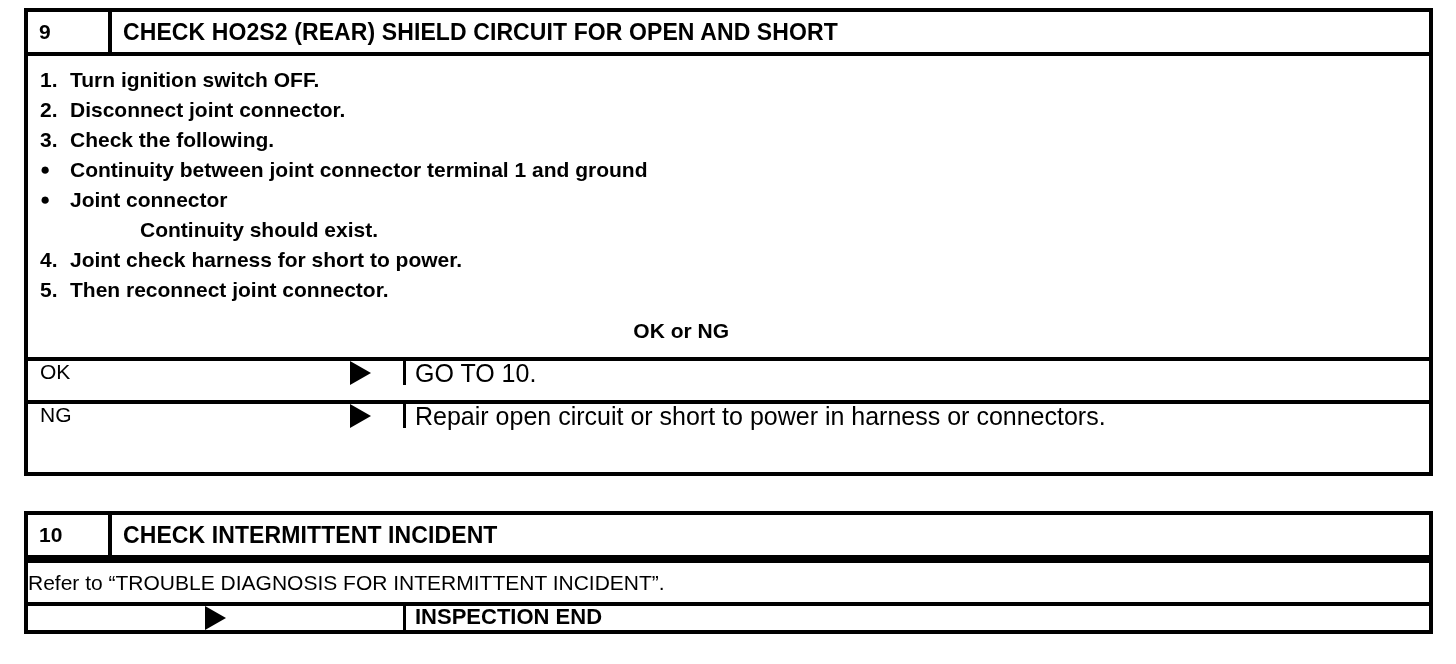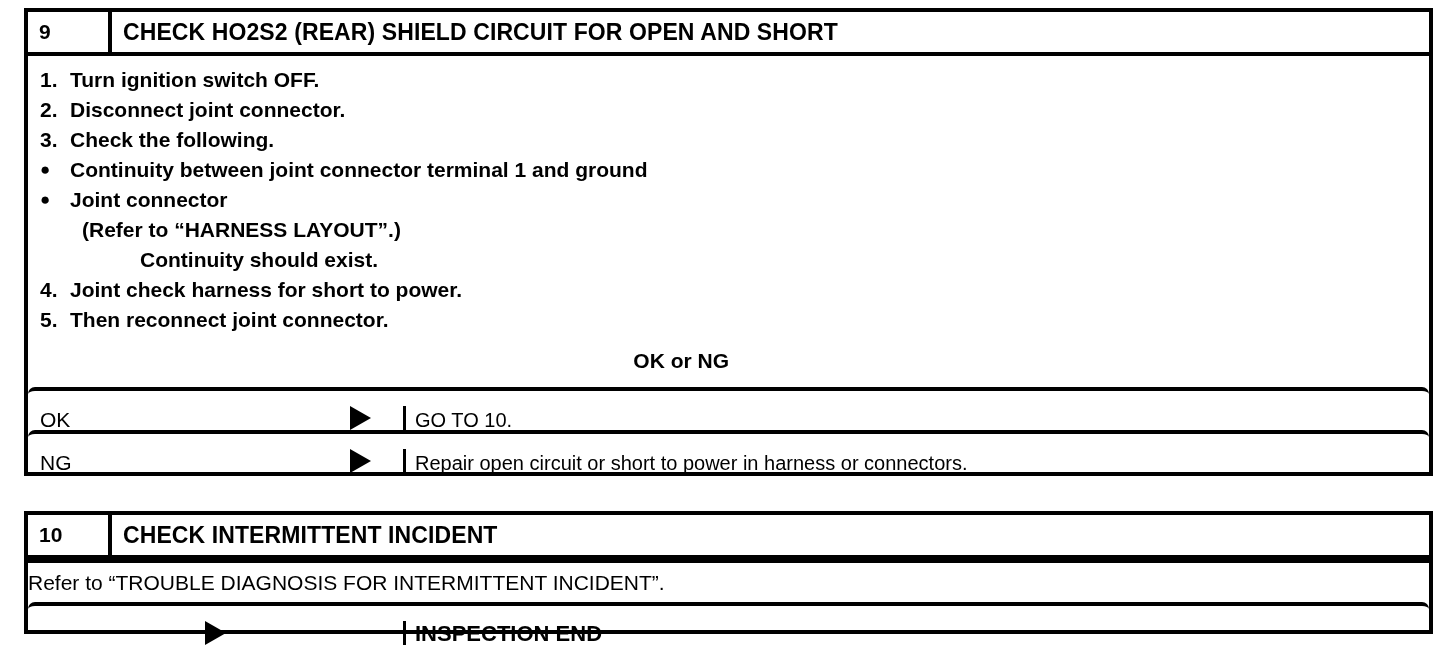--- a/index.html
+++ b/index.html
@@ -103,25 +103,24 @@
     text-align: right;
     line-height: 30px;
     margin-top: 11px;
     margin-bottom: 11px;
     padding-right: 700px;
   }
 
   
   .result-row {
     display: flex;
-    align-items: flex-end;
+    align-items: flex-start;
     border-top: 4px solid #000;
     box-sizing: border-box;
     height: 43px;
-    border-radius: 7px;
   }
   .result-label {
     width: 290px;
     box-sizing: border-box;
     display: flex;
     align-items: center;
     padding-left: 12px;
     font-size: 21px;
     line-height: 1;
   }
@@ -142,21 +141,21 @@
     height: 0;
     border-top: 12px solid transparent;
     border-bottom: 12px solid transparent;
     border-left: 21px solid #000;
   }
   .result-action {
     flex: 1;
     display: flex;
     align-items: center;
     padding-left: 9px;
-    font-size: 20px;
+    font-size: 25px;
     line-height: 1;
     white-space: nowrap;
   }
   .result-action.bold {
     font-weight: bold;
     font-size: 22px;
   }
 
   
   .note-row {
@@ -187,21 +186,20 @@
       <div class="proc-line"><span class="num">1.</span><span>Turn ignition switch OFF.</span></div>
 
       <div class="proc-line"><span class="num">2.</span><span>Disconnect joint connector.</span></div>
 
       <div class="proc-line"><span class="num">3.</span><span>Check the following.</span></div>
 
       <div class="proc-line"><span class="bullet-glyph">●</span><span>Continuity between joint connector terminal 1 and ground</span></div>
 
       <div class="proc-line"><span class="bullet-glyph">●</span><span>Joint connector</span></div>
 
-      <div class="proc-line indent-paren">(Refer to “HARNESS LAYOUT”.)</div>
 
       <div class="proc-line emphasis">Continuity should exist.</div>
 
       <div class="proc-line"><span class="num">4.</span><span>Joint check harness for short to power.</span></div>
 
       <div class="proc-line"><span class="num">5.</span><span>Then reconnect joint connector.</span></div>
 
       <div class="decision-label">OK or NG</div>
     </div>
 

